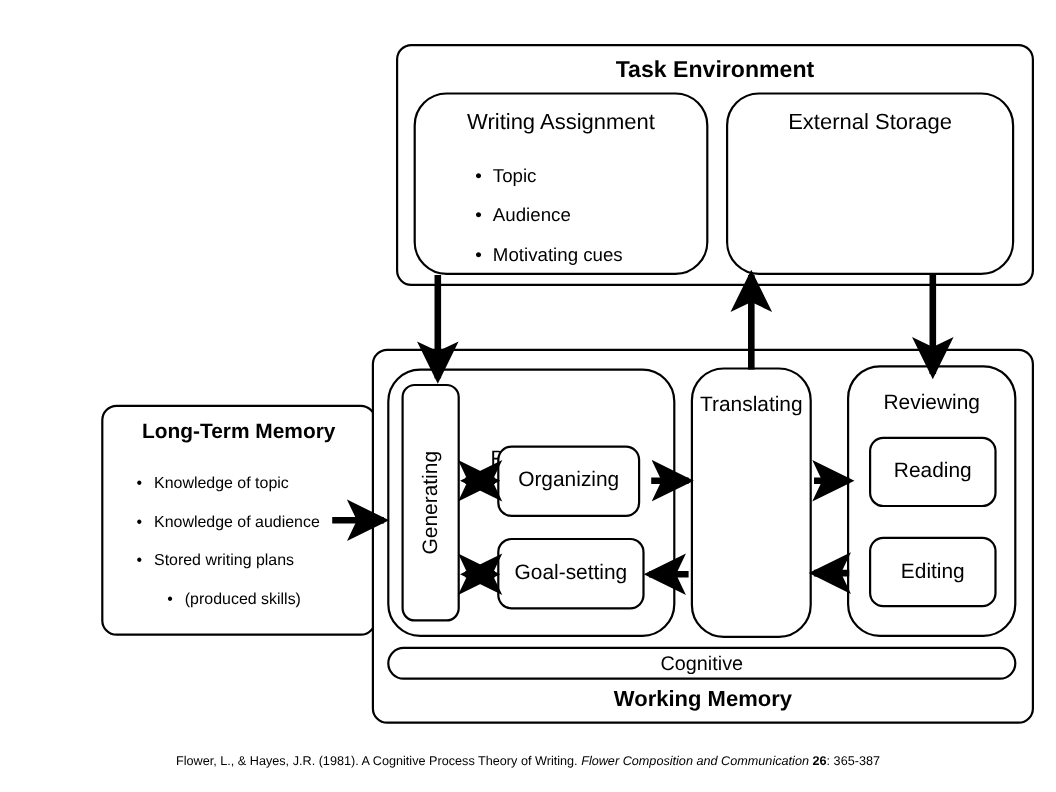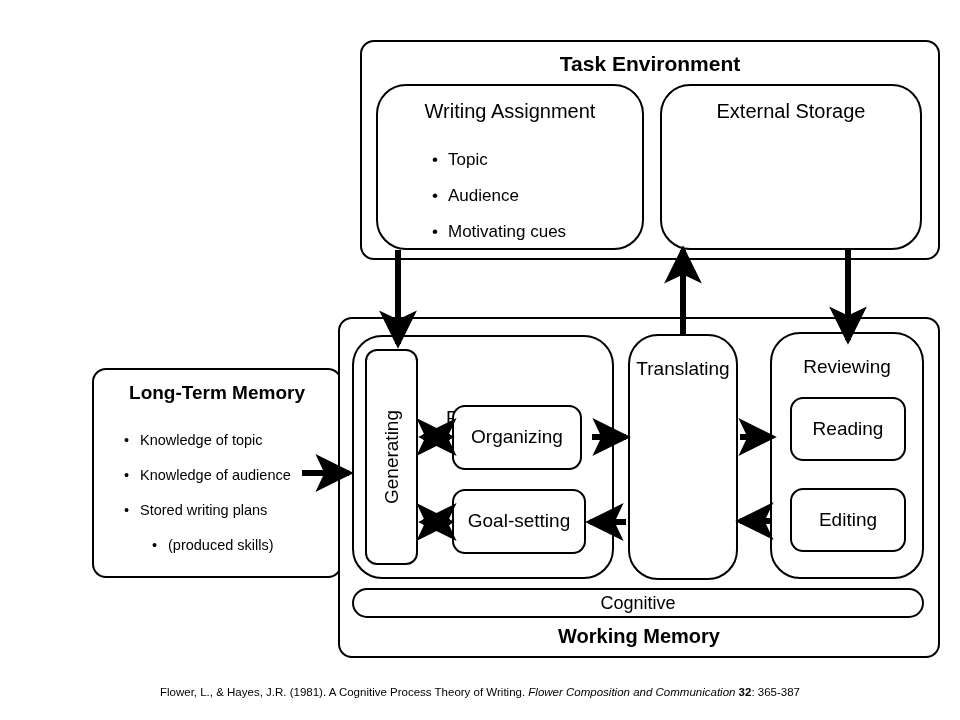--- a/index.html
+++ b/index.html
@@ -234,16 +234,16 @@
     <line x1="592" y1="437" x2="626" y2="437" stroke="#000" stroke-width="6" marker-end="url(#ah)"></line>
 
     <line x1="626" y1="522" x2="590" y2="522" stroke="#000" stroke-width="6" marker-end="url(#ah)"></line>
 
     <line x1="740" y1="437" x2="772" y2="437" stroke="#000" stroke-width="6" marker-end="url(#ah)"></line>
 
     <line x1="772" y1="521" x2="740" y2="521" stroke="#000" stroke-width="6" marker-end="url(#ah)"></line>
   </svg>
 
   <div id="caption">
-    <span>Flower, L., &amp; Hayes, J.R. (1981). A Cognitive Process Theory of Writing. </span><span class="ital">Flower Composition and Communication</span><span class="bld"> 32</span><span>: 365-387</span>
+    <span>Flower, L., &amp; Hayes, J.R. (1981). A Cognitive Process Theory of Writing. </span><span class="ital">Flower Composition and Communication</span><span class="bld"> 26</span><span>: 365-387</span>
   </div>
 
 </div>
 
 </body></html>

